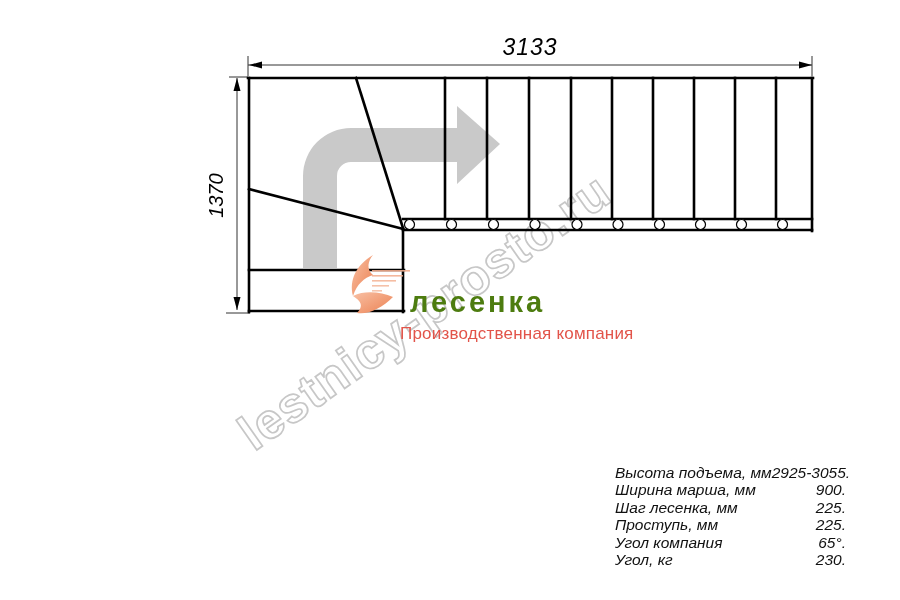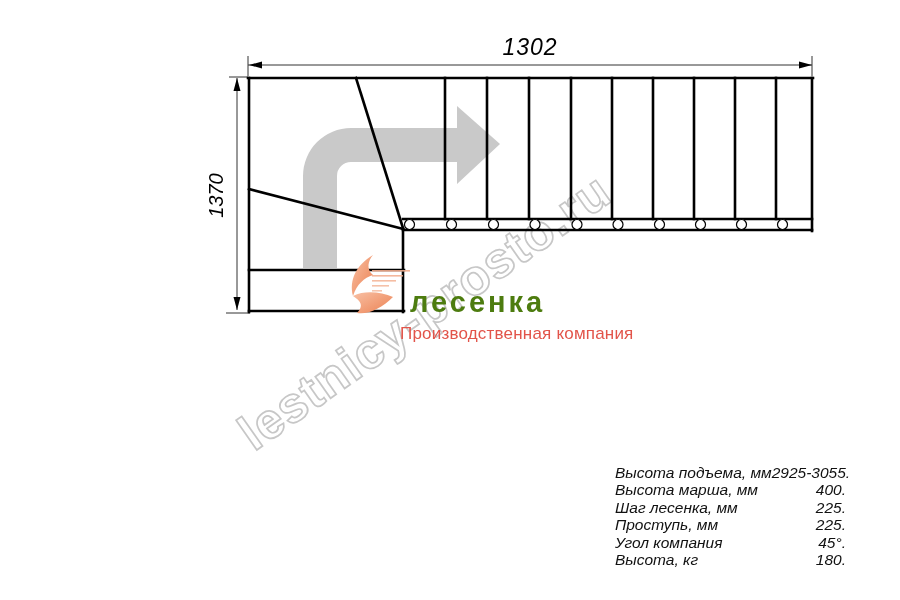--- a/index.html
+++ b/index.html
@@ -97,21 +97,21 @@
       <circle cx="535" cy="224.5" r="5"></circle>
       <circle cx="577" cy="224.5" r="5"></circle>
       <circle cx="618" cy="224.5" r="5"></circle>
       <circle cx="659.5" cy="224.5" r="5"></circle>
       <circle cx="700.5" cy="224.5" r="5"></circle>
       <circle cx="741.5" cy="224.5" r="5"></circle>
       <circle cx="782.5" cy="224.5" r="5"></circle>
     </g>
   </svg>
 
-  <div class="dim-top">1302</div>
+  <div class="dim-top">3133</div>
   <div class="dim-left">1370</div>
 
   <div class="logo">
     <svg class="swoosh" width="70" height="70" viewBox="0 0 70 70">
       <defs>
         <linearGradient id="sw" x1="0" y1="0" x2="1" y2="1">
           <stop offset="0" stop-color="#f8c0a4"></stop>
           <stop offset="1" stop-color="#ec8152"></stop>
         </linearGradient>
       </defs>
@@ -128,34 +128,34 @@
     <div class="name">лесенка</div>
     <div class="tagline">Производственная компания</div>
   </div>
 
   <div class="specs">
     <div class="spec-row">
       <span class="spec-label">Высота подъема, мм</span>
       <span class="spec-value">2925-3055.</span>
     </div>
     <div class="spec-row">
-      <span class="spec-label">Высота марша, мм</span>
-      <span class="spec-value">400.</span>
+      <span class="spec-label">Ширина марша, мм</span>
+      <span class="spec-value">900.</span>
     </div>
     <div class="spec-row">
       <span class="spec-label">Шаг лесенка, мм</span>
       <span class="spec-value">225.</span>
     </div>
     <div class="spec-row">
       <span class="spec-label">Проступь, мм</span>
       <span class="spec-value">225.</span>
     </div>
     <div class="spec-row">
       <span class="spec-label">Угол компания</span>
-      <span class="spec-value">45°.</span>
+      <span class="spec-value">65°.</span>
     </div>
     <div class="spec-row">
-      <span class="spec-label">Высота, кг</span>
-      <span class="spec-value">180.</span>
+      <span class="spec-label">Угол, кг</span>
+      <span class="spec-value">230.</span>
     </div>
   </div>
 
 </div>
 
 </body></html>

